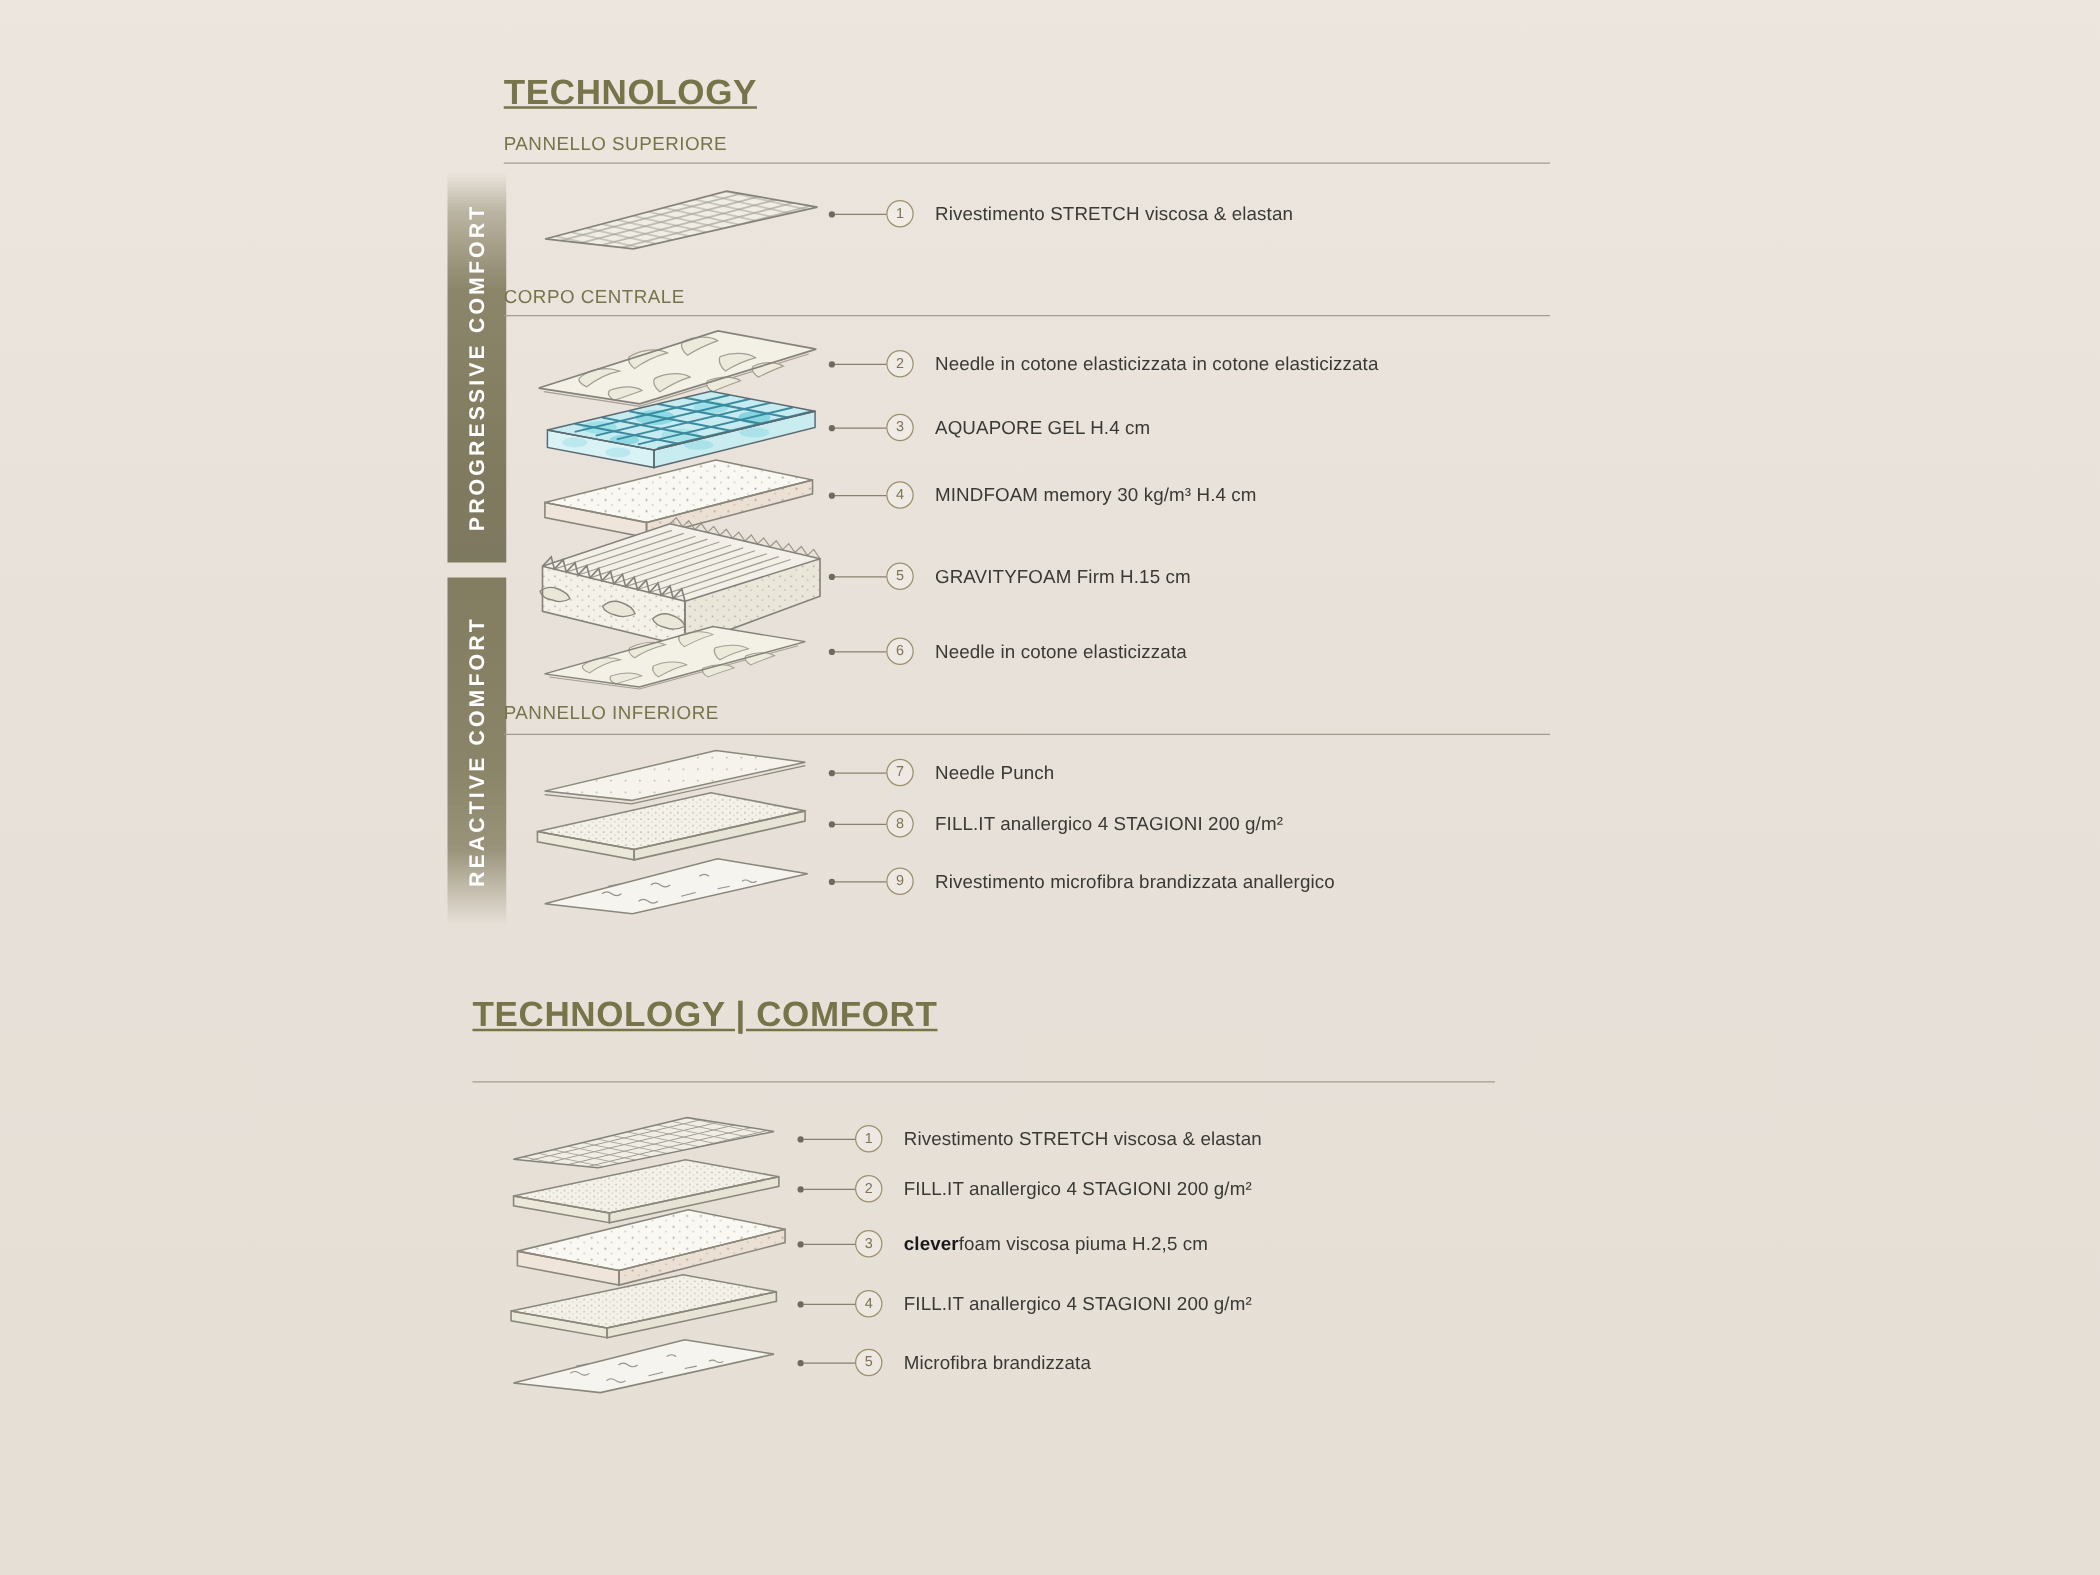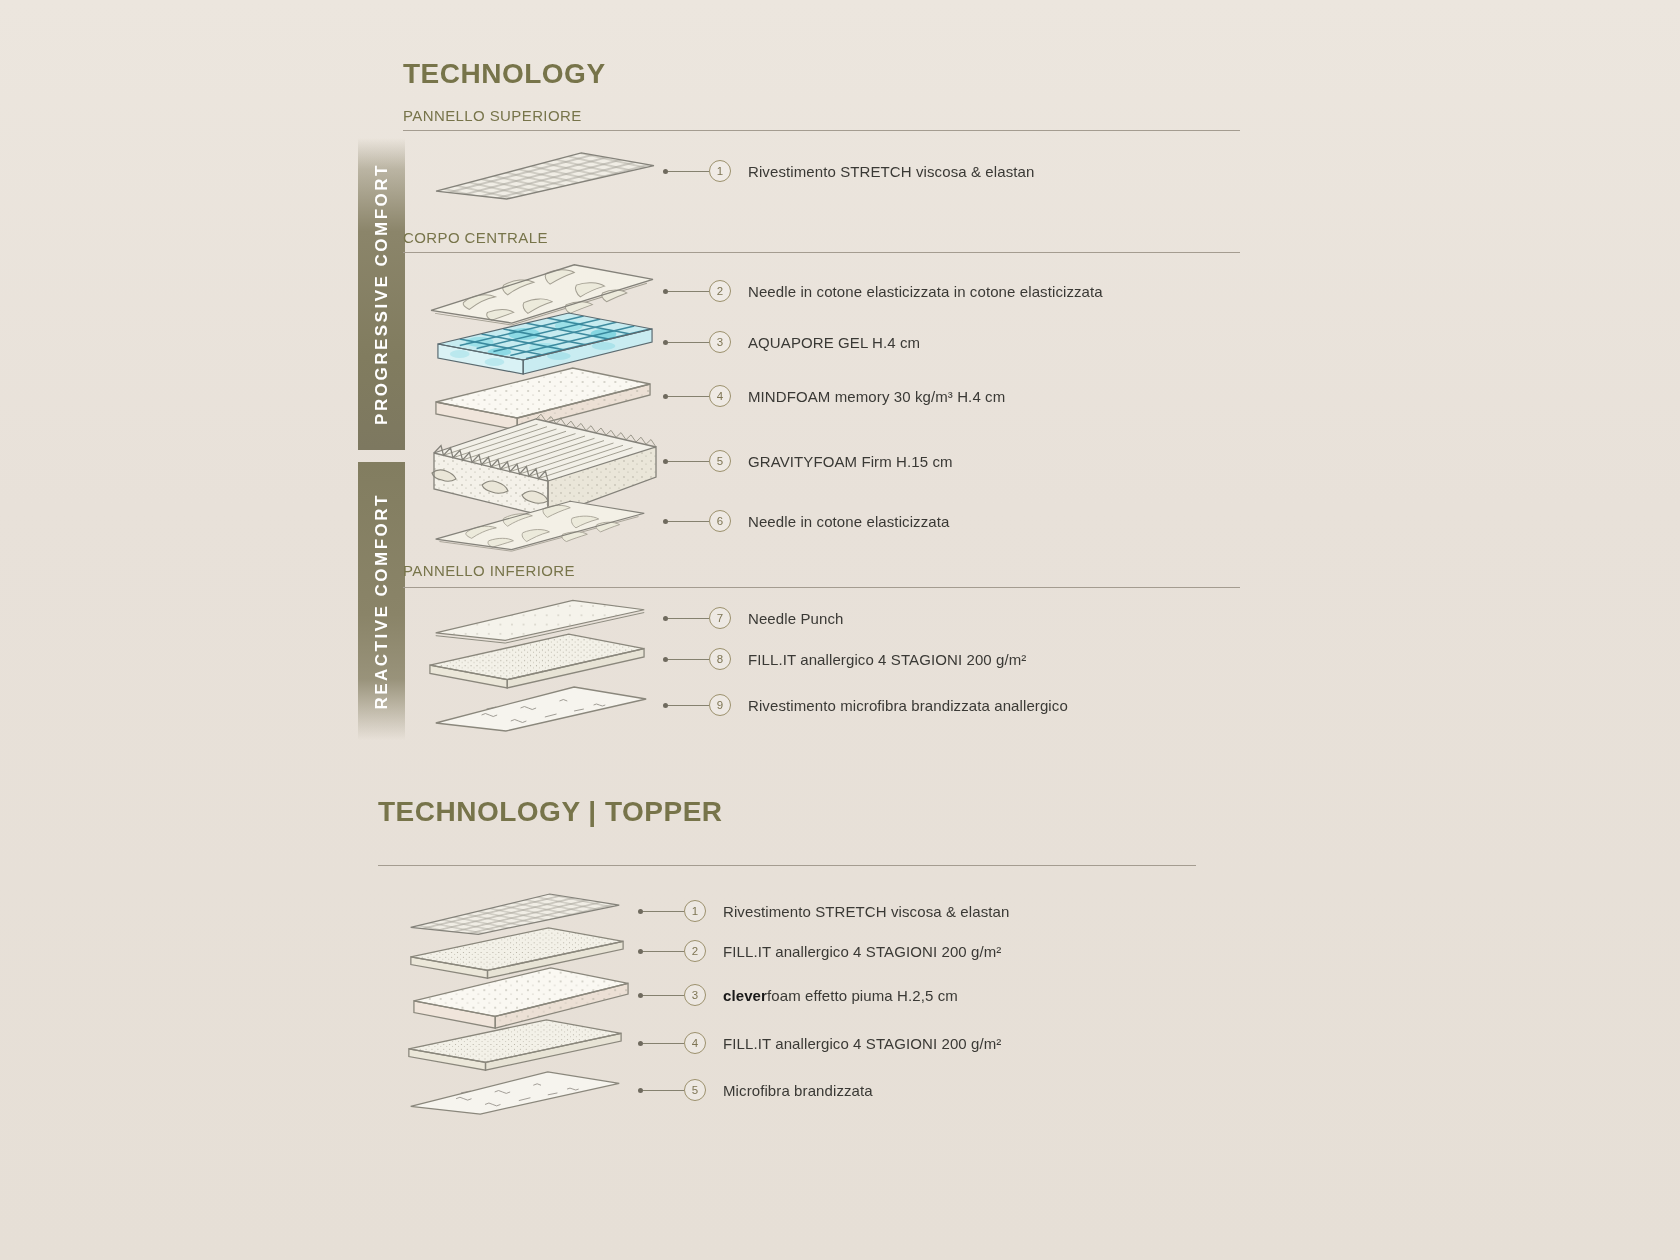--- a/index.html
+++ b/index.html
@@ -2,21 +2,21 @@
 <html><head>
 <meta charset="utf-8">
 <style>
   html,body{margin:0;padding:0;}
   body{
     width:1680px;height:1260px;position:relative;overflow:hidden;
     background:linear-gradient(180deg,#ece6de 0%,#e8e1d9 40%,#e6dfd6 100%);
     font-family:"Liberation Sans",sans-serif;color:#3a3935;
   }
   .abs{position:absolute;}
-  .title{font-size:28px;font-weight:bold;color:#77744a;letter-spacing:.5px;white-space:nowrap;}
+  .title{font-size:28px;font-weight:bold;color:#77744a;letter-spacing:.5px;white-space:nowrap;text-decoration:underline;}
   .group-heading{font-size:15px;font-weight:normal;color:#77744a;letter-spacing:.4px;white-space:nowrap;}
   .rule{height:1px;background:#a49c90;}
   .vbar{width:47px;display:flex;align-items:center;justify-content:center;}
   .vbar .vtxt{
     writing-mode:vertical-rl;transform:rotate(180deg);
     color:#ffffff;font-weight:bold;font-size:17px;letter-spacing:2.5px;white-space:nowrap;
   }
   .bar-progressive{background:linear-gradient(180deg,rgba(139,133,106,0) 0%,rgba(139,133,106,.5) 10%,rgba(134,128,100,.95) 30%,#817c5f 70%,#7d7860 100%);}
   .bar-reactive{background:linear-gradient(180deg,#827d60 0%,#8a8468 55%,rgba(139,133,106,.85) 78%,rgba(139,133,106,0) 100%);}
   .callout{position:absolute;display:flex;align-items:center;height:22px;}
@@ -312,21 +312,21 @@
 <polygon points="8,42 150,6 224,18 80,50" fill="none" stroke="#8a877c" stroke-width="1.3"></polygon>
     </svg>
   </div>
 <div class="callout" style="left:663px;top:694px;">
   <span class="dot"></span>
     <span class="cline"></span>
   <span class="cnum">9</span>
   <span class="clabel">Rivestimento microfibra brandizzata anallergico</span>
 </div>
 
-<div class="abs title" style="left:378px;top:796px;">TECHNOLOGY | TOPPER</div>
+<div class="abs title" style="left:378px;top:796px;">TECHNOLOGY | COMFORT</div>
 <div class="abs rule" style="left:378px;top:865px;width:818px;"></div>
 
 <div class="abs art" style="left:403px;top:888px;width:222px;height:48px;">
     <svg viewBox="0 0 230 56" preserveAspectRatio="none">
       <defs>
 <pattern id="mh1" width="6" height="6" patternUnits="userSpaceOnUse" patternTransform="rotate(-15)">
           <line x1="0" y1="3" x2="6" y2="3" stroke="#9d9a90" stroke-width="0.9"></line>
         </pattern>
 <pattern id="mh2" width="6" height="6" patternUnits="userSpaceOnUse" patternTransform="rotate(13)">
           <line x1="0" y1="3" x2="6" y2="3" stroke="#a6a399" stroke-width="0.8"></line>
@@ -388,21 +388,21 @@
 <polygon points="8,40 146,6 224,22 90,56"></polygon>
         <polygon points="8,40 90,56 90,68 8,52"></polygon>
         <polygon points="90,56 224,22 224,33 90,68"></polygon>
       </g>
     </svg>
   </div>
 <div class="callout" style="left:638px;top:984px;">
   <span class="dot"></span>
     <span class="cline"></span>
   <span class="cnum">3</span>
-  <span class="clabel"><b>clever</b><span>foam effetto piuma H.2,5 cm</span></span>
+  <span class="clabel"><b>clever</b><span>foam viscosa piuma H.2,5 cm</span></span>
 </div>
 
 <div class="abs art" style="left:401px;top:1014px;width:226px;height:60px;">
     <svg viewBox="0 0 230 62" preserveAspectRatio="none">
       <defs>
 <pattern id="ddense" width="6" height="5" patternUnits="userSpaceOnUse">
           <circle cx="1.5" cy="1.5" r="0.6" fill="#aeaa9c"></circle>
           <circle cx="4.5" cy="3.5" r="0.5" fill="#bcb8aa"></circle>
         </pattern>
       </defs>

